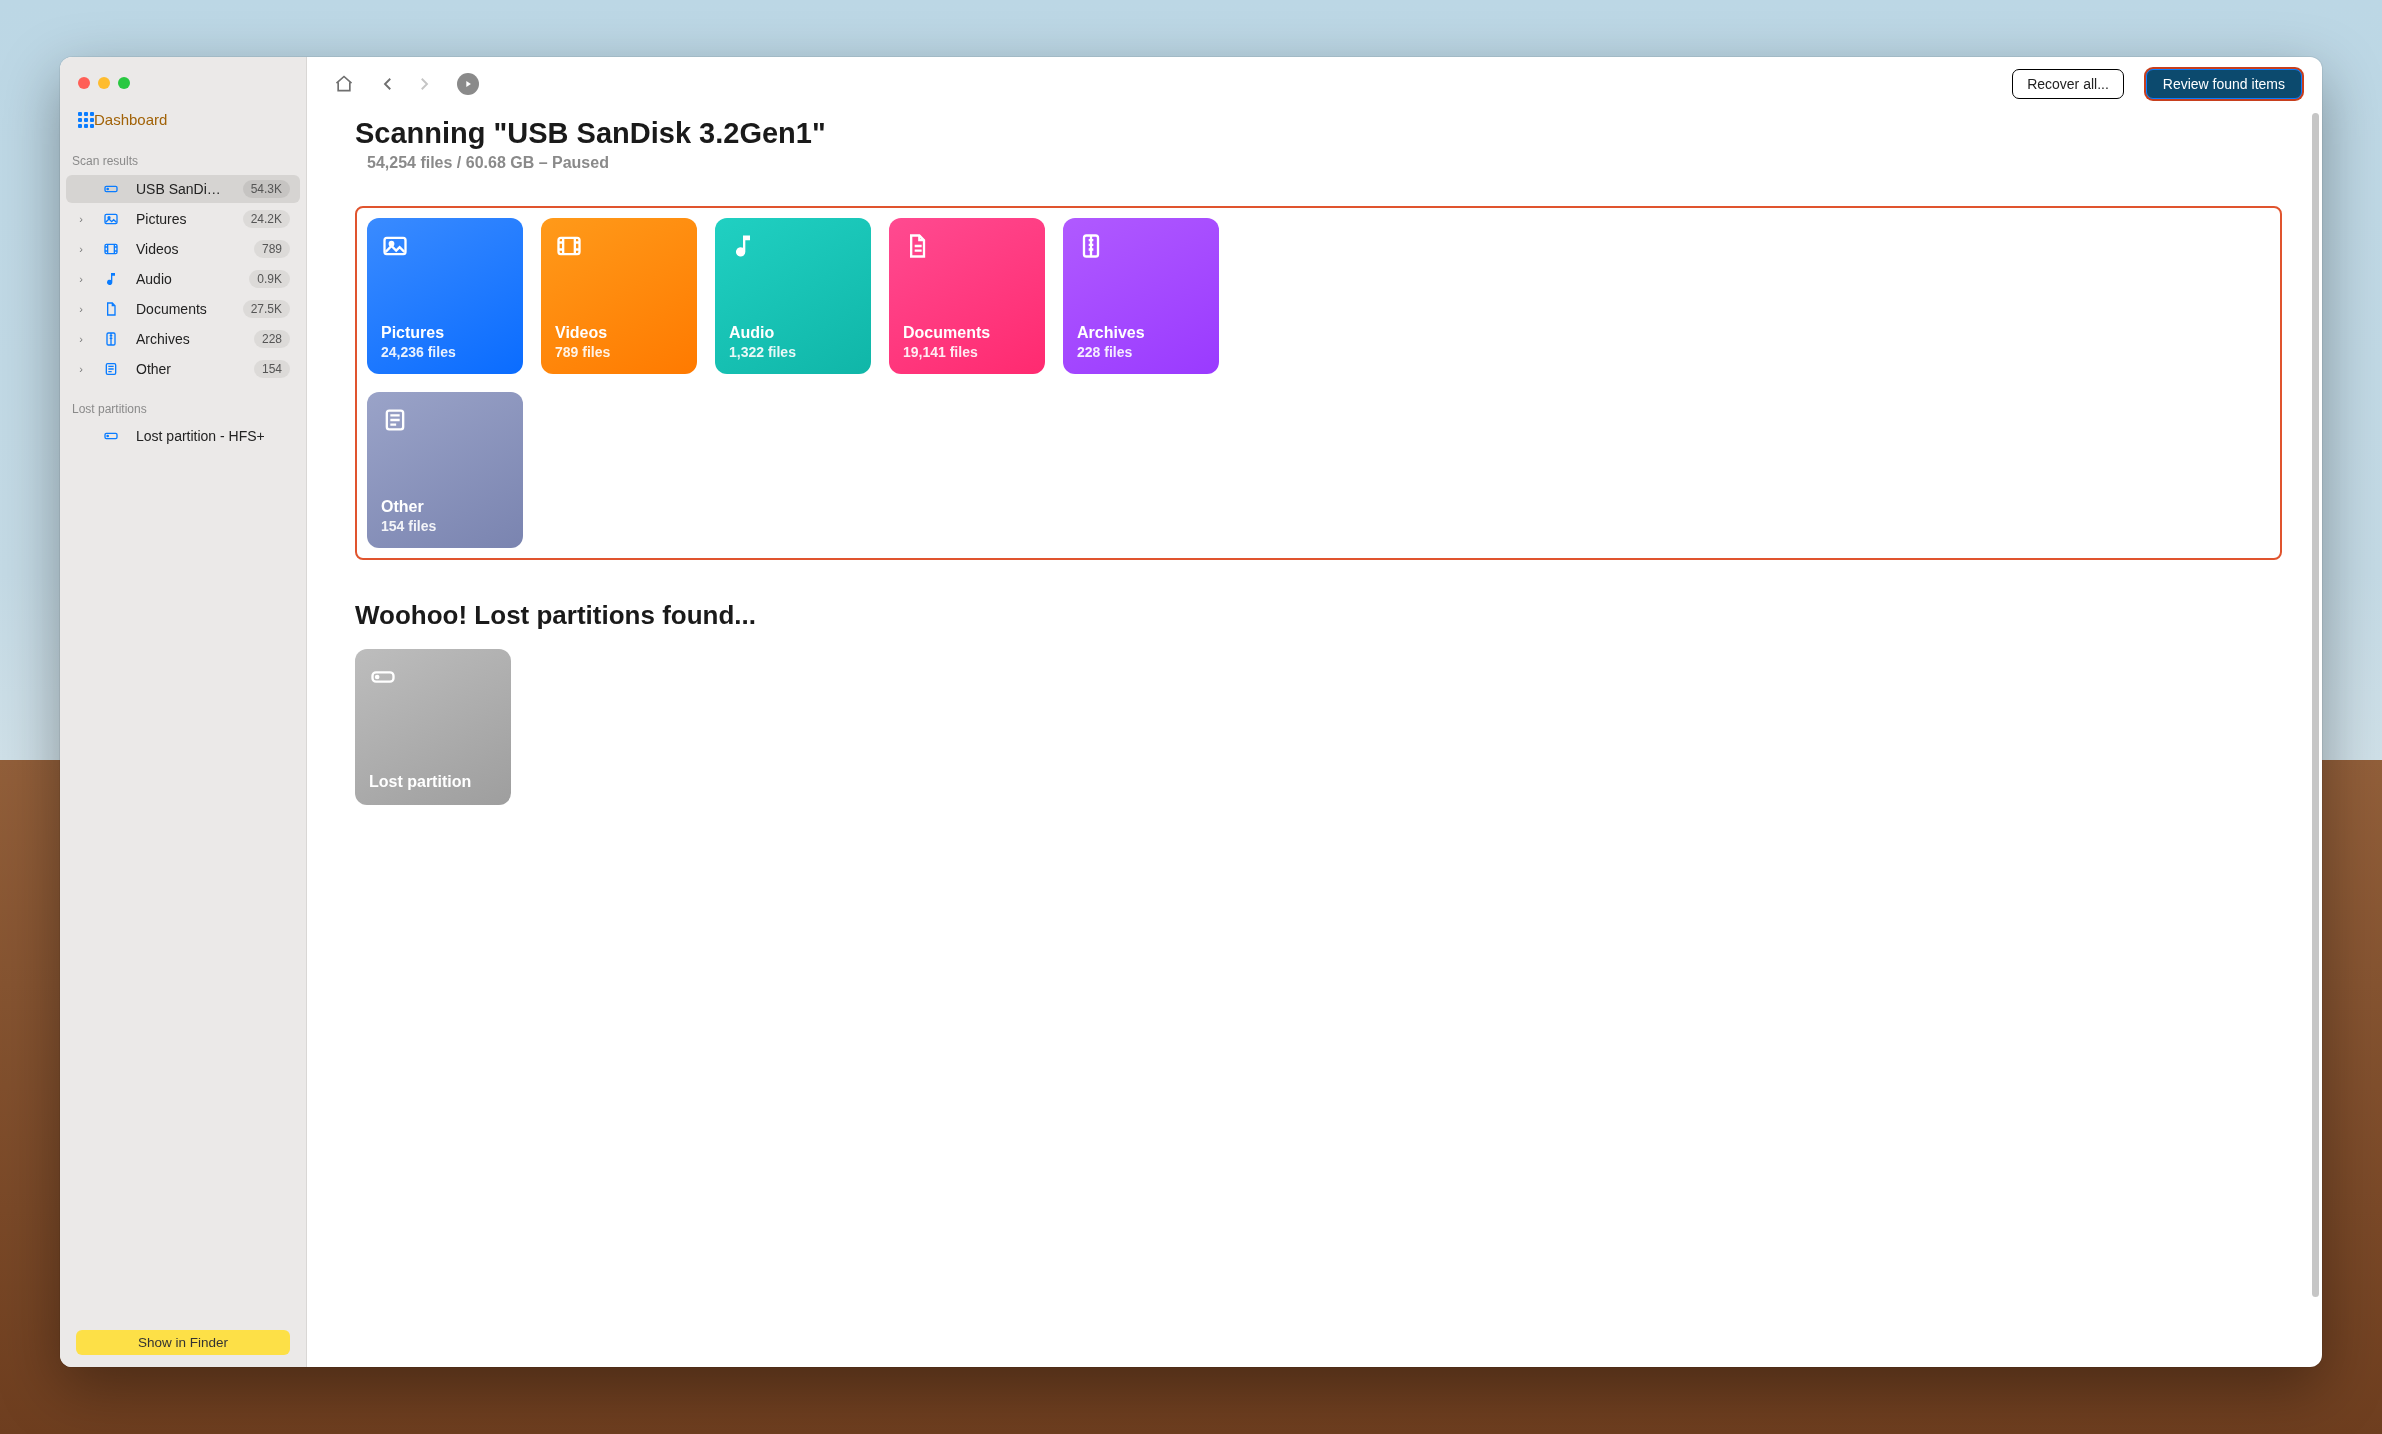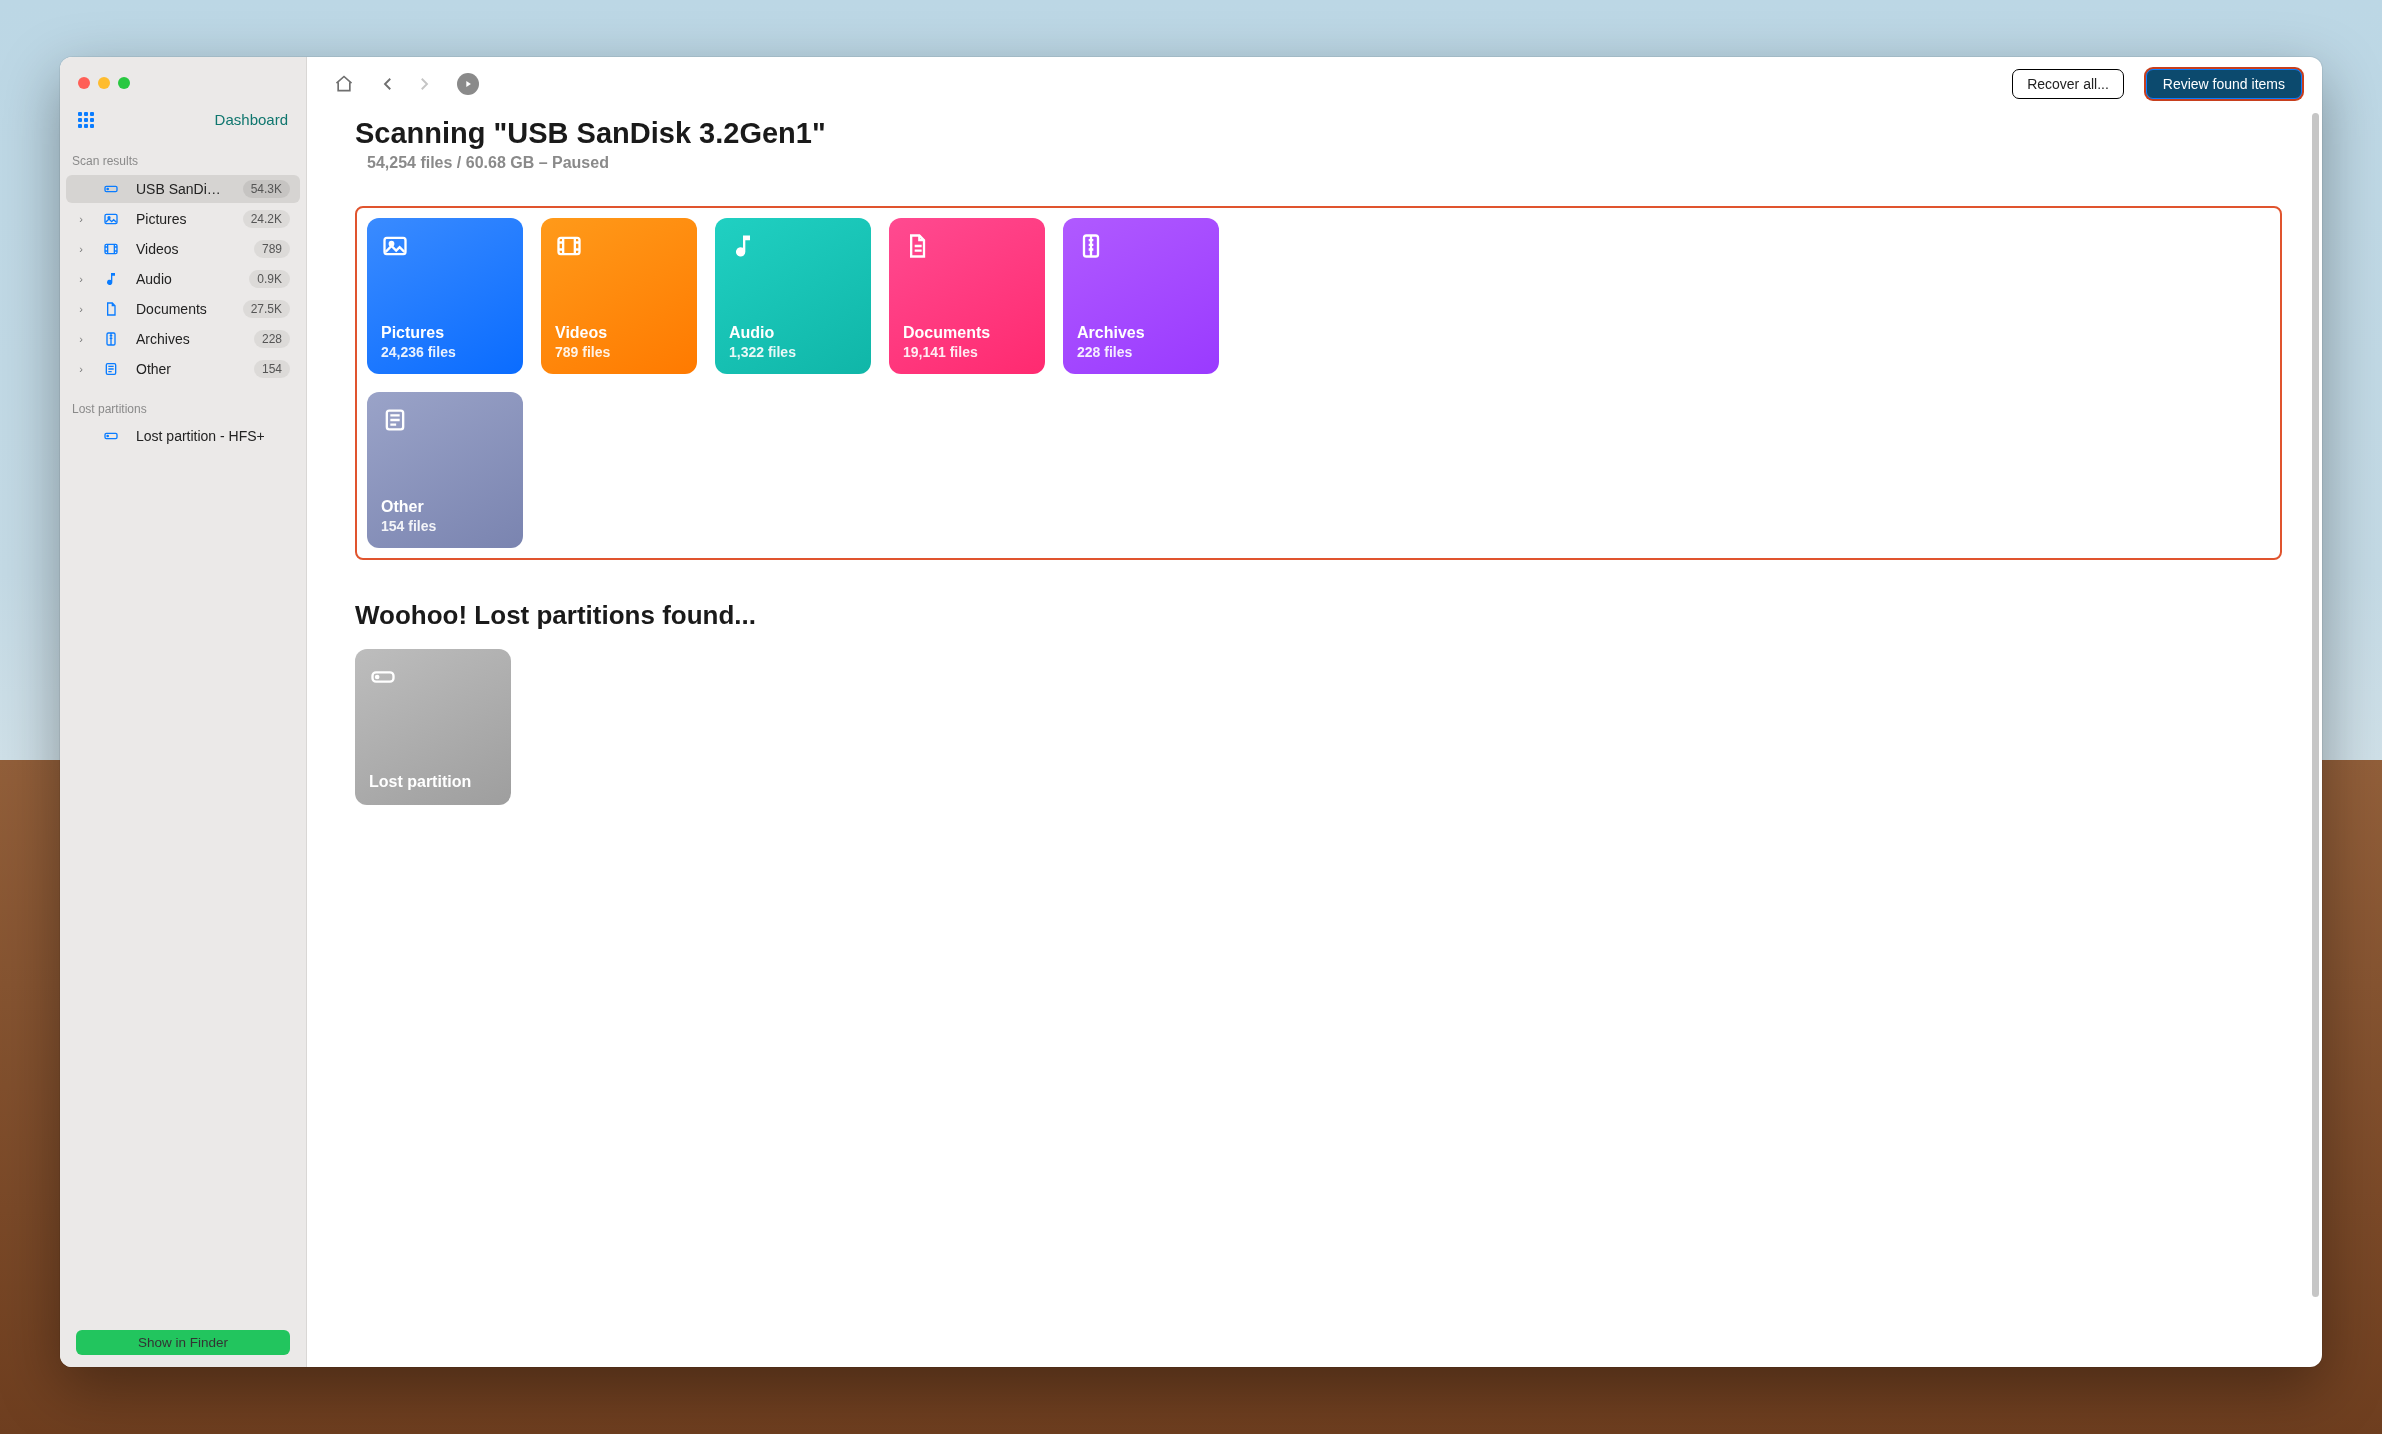--- a/index.html
+++ b/index.html
@@ -50,24 +50,23 @@
   }
   .tl-red { background: #ff5f57; }
   .tl-yellow { background: #febc2e; }
   .tl-green { background: #28c840; }
 
   .dashboard-link {
     display: flex;
     align-items: center;
     gap: 0;
     padding: 8px 18px;
-    color: #0f766e;
+    color: #a16207;
     font-size: 15px;
     cursor: pointer;
-    justify-content: space-between;
   }
   .dashboard-icon {
     display: grid;
     grid-template-columns: repeat(3, 4px);
     grid-template-rows: repeat(3, 4px);
     gap: 2px;
   }
   .dashboard-icon span {
     width: 4px; height: 4px; background: #0a7cff; border-radius: 1px;
   }
@@ -113,21 +112,21 @@
     min-width: 34px;
     text-align: center;
   }
   .side-item.selected .count-pill { background: #c6c4c2; }
 
   .show-in-finder {
     position: absolute;
     bottom: 12px;
     left: 16px;
     right: 16px;
-    background: #22c55e;
+    background: #fde047;
     border-radius: 6px;
     text-align: center;
     font-size: 13.5px;
     padding: 5px 0;
     color: #333;
     cursor: pointer;
   }
 
   .main {
     flex: 1;

